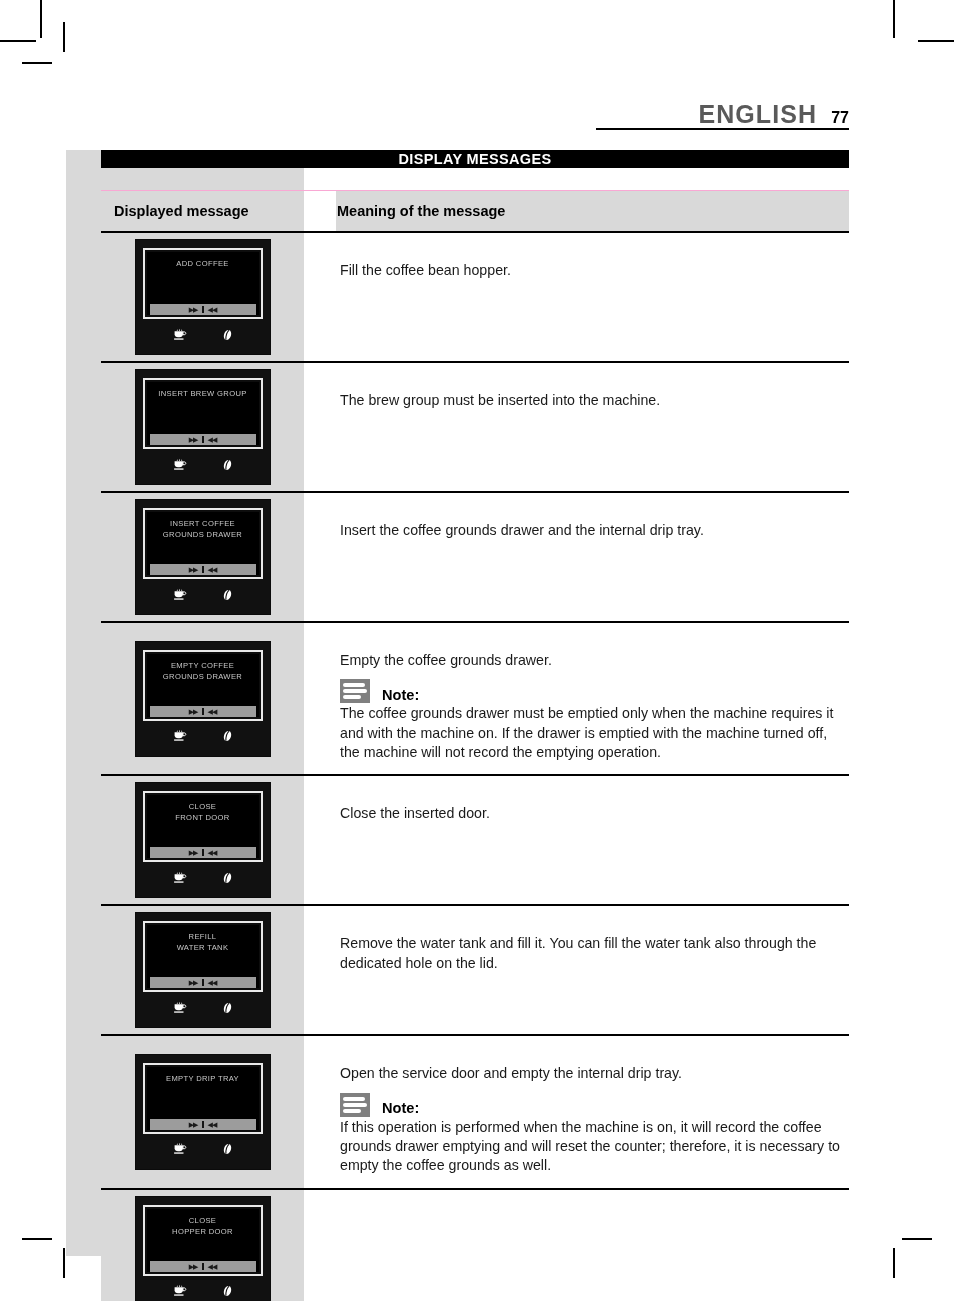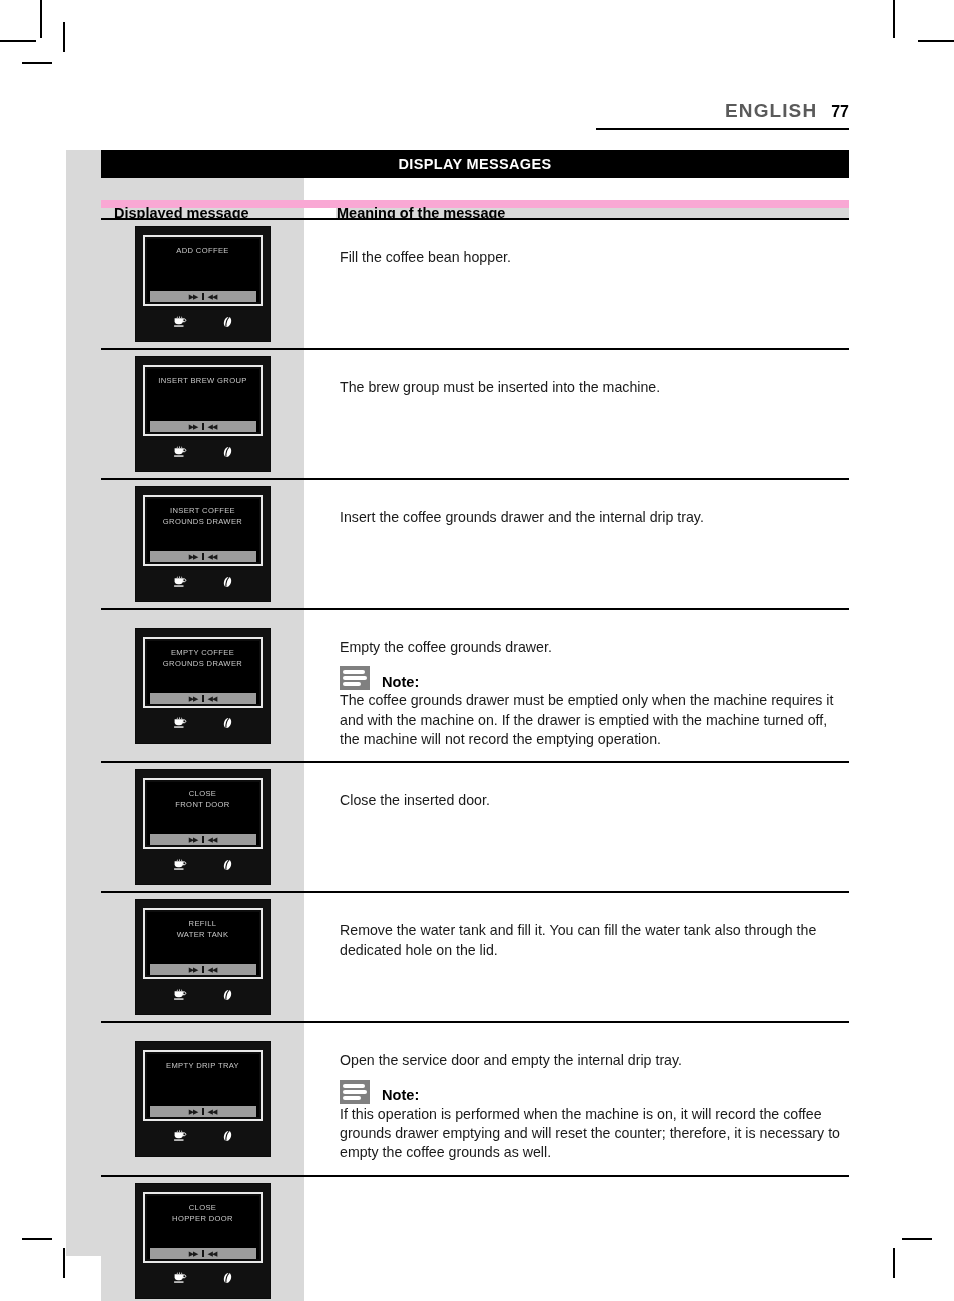--- a/index.html
+++ b/index.html
@@ -10,38 +10,38 @@
     font-family: "Liberation Sans", sans-serif;
     -webkit-font-smoothing: antialiased;
   }
   .page { position: relative; width: 954px; height: 1301px; overflow: hidden; background:#fff; }
 
   
   .crop { position: absolute; background: #000; }
 
   
   .hdr { position: absolute; right: 105px; top: 100px; display: flex; align-items: baseline; gap: 14px; }
-  .hdr-lang { font-size: 19px; font-weight: bold; letter-spacing: 1.1px; color: #5a5a5a; }
+  .hdr-lang { font-size: 25px; font-weight: bold; letter-spacing: 1.1px; color: #5a5a5a; }
   .hdr-page { font-size: 16px; font-weight: bold; color: #000; }
   .hdr-rule { position: absolute; right: 105px; top: 128px; width: 253px; height: 2px; background: #000; }
 
   
   .greycol { position: absolute; left: 66px; top: 150px; width: 238px; height: 1106px; background: #d9d9d9; }
 
   
   .table { position: absolute; left: 101px; top: 150px; width: 748px; }
 
-  .title-bar { background: #000; color: #fff; height: 28px; display: flex; align-items: center; justify-content: center; }
+  .title-bar { background: #000; color: #fff; height: 18px; display: flex; align-items: center; justify-content: center; }
   .title-bar span { font-size: 14.5px; font-weight: bold; letter-spacing: .35px; }
 
   .gap-row { height: 22px; background: transparent; display:flex; }
   .gap-row .g-left { width: 203px; background: #d9d9d9; }
   .gap-row .g-right { flex: 1; background: #fff; }
 
-  .colhead { display: flex; height: 20px; border-top: 8px solid #f9a8d4; border-bottom: 2px solid #000; }
+  .colhead { display: flex; height: 43px; border-top: 1px solid #f9a8d4; border-bottom: 2px solid #000; }
   .colhead .ch-left { width: 203px; background: #d9d9d9; display:flex; align-items:center; padding-left: 13px; }
   .colhead .ch-sp { width: 32px; background:#fff; }
   .colhead .ch-right { flex: 1; background: #d9d9d9; display:flex; align-items:center; padding-left: 1px; }
   .colhead span { font-size: 14.5px; font-weight: bold; color:#000; }
 
   .row { display: flex; border-bottom: 2px solid #000; }
   .row .cell-img { width: 203px; display: flex; align-items: center; justify-content: center; background: #d9d9d9; padding: 6px 0; }
   .row .cell-sp { width: 32px; background: #fff; }
   .row .cell-txt { flex: 1; background: #fff; padding: 28px 6px 12px 4px; }
 

